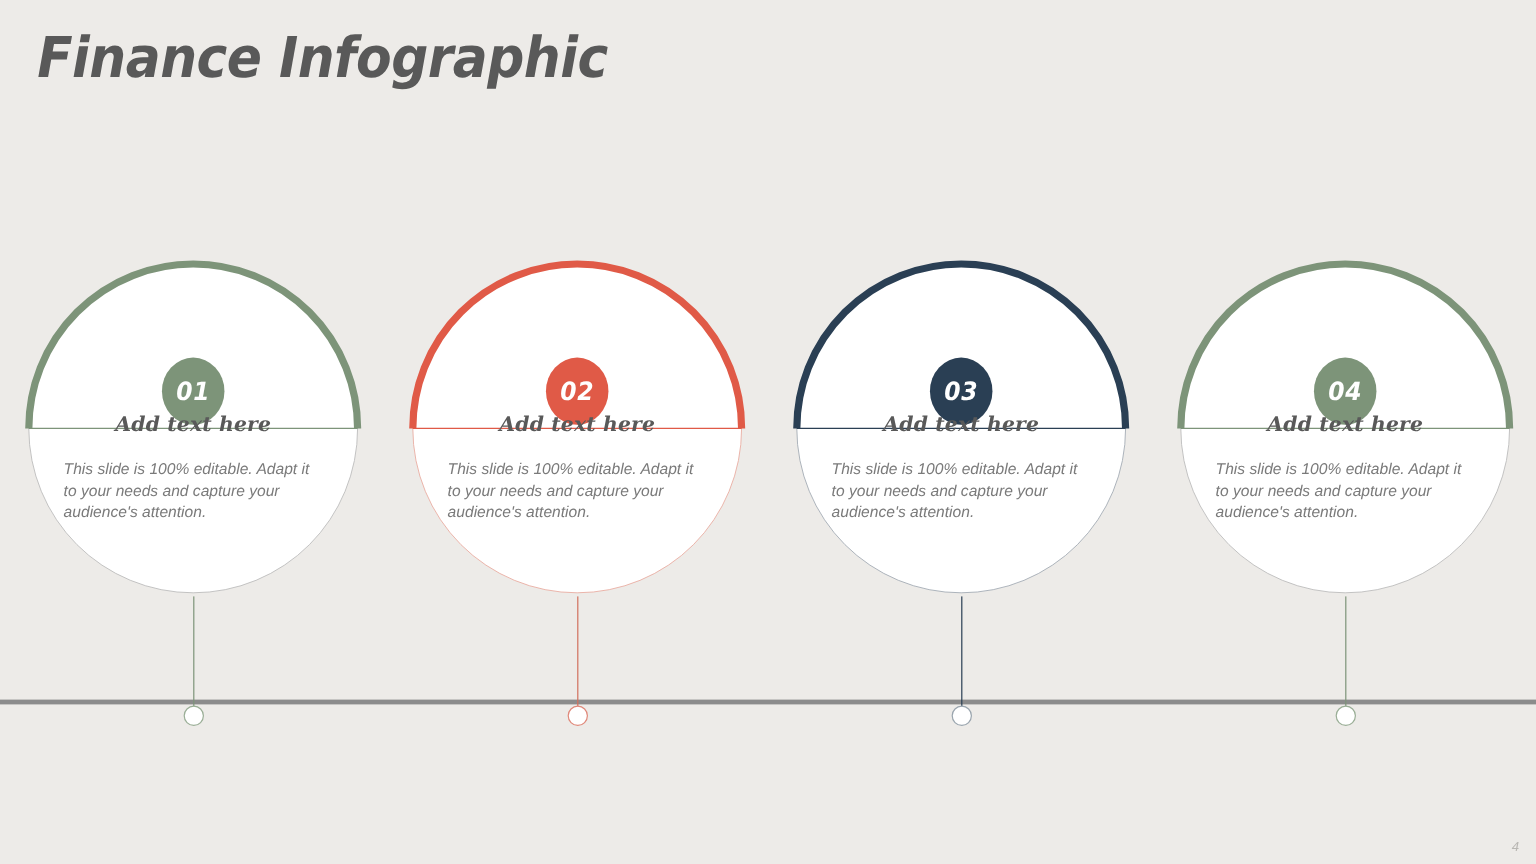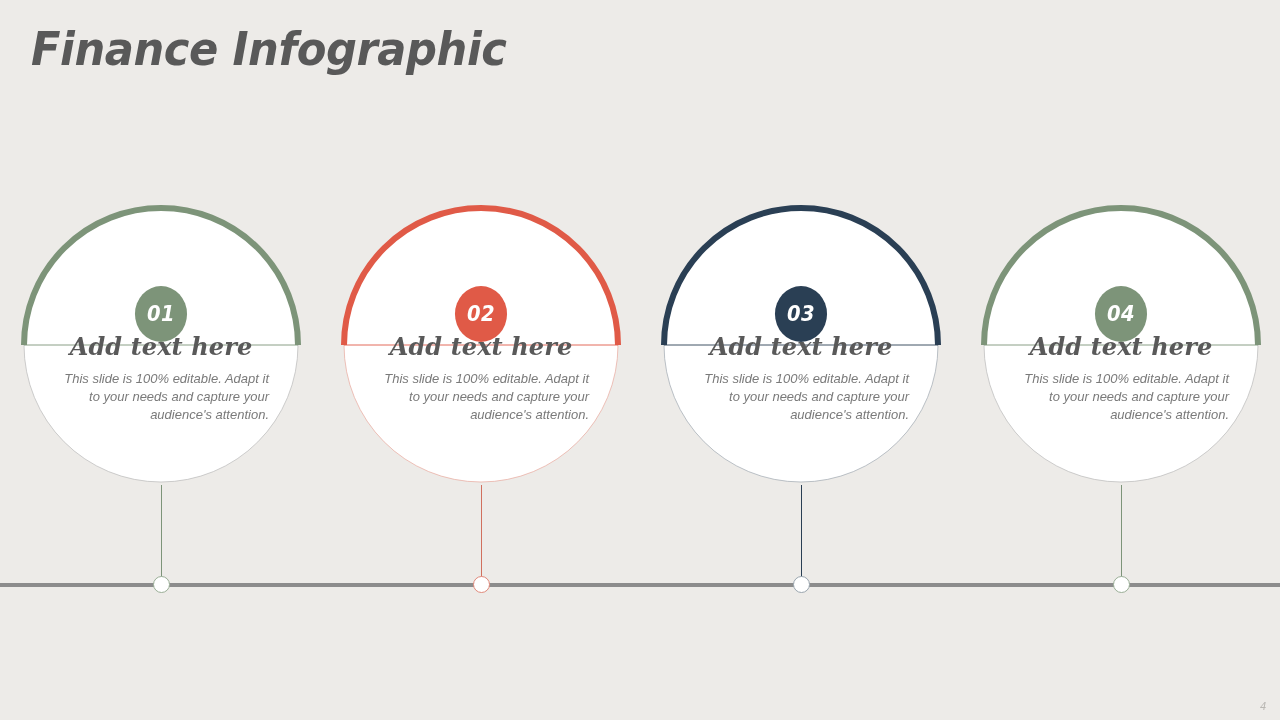--- a/index.html
+++ b/index.html
@@ -44,21 +44,21 @@
     left: 0;
     top: 583px;
     width: 1280px;
     height: 4px;
     background: #8C8C8C;
   }
 
   
   .item {
     position: absolute;
-    top: 0;
+    top: 12px;
     width: 320px;
     height: 588px;
   }
   .item-1 { left: 1px; }
   .item-2 { left: 321px; }
   .item-3 { left: 641px; }
   .item-4 { left: 961px; }
 
   
   .circle-wrap {
@@ -99,31 +99,31 @@
   }
 
   
   .circle-heading {
     position: absolute;
     left: 0;
     top: 127px;
     width: 280px;
     text-align: center;
     font-family: "DejaVu Serif", serif;
-    font-size: 24px;
+    font-size: 17px;
     font-weight: bold;
     color: #595959;
     letter-spacing: 0.1px;
   }
   .circle-body {
     position: absolute;
     left: 32px;
     top: 165px;
     width: 216px;
-    text-align: right;
+    text-align: left;
     font-family: "Liberation Sans", sans-serif;
     font-size: 13px;
     line-height: 18px;
     color: #7A7A7A;
   }
 
   
   .stem {
     position: absolute;
     left: 50%;

